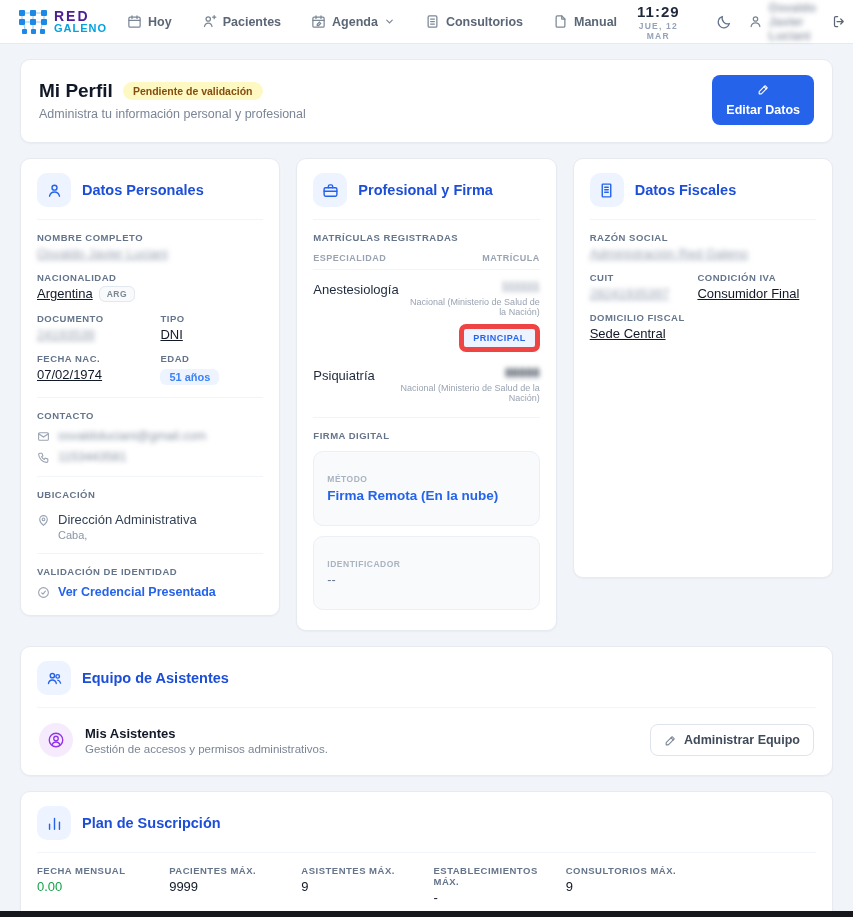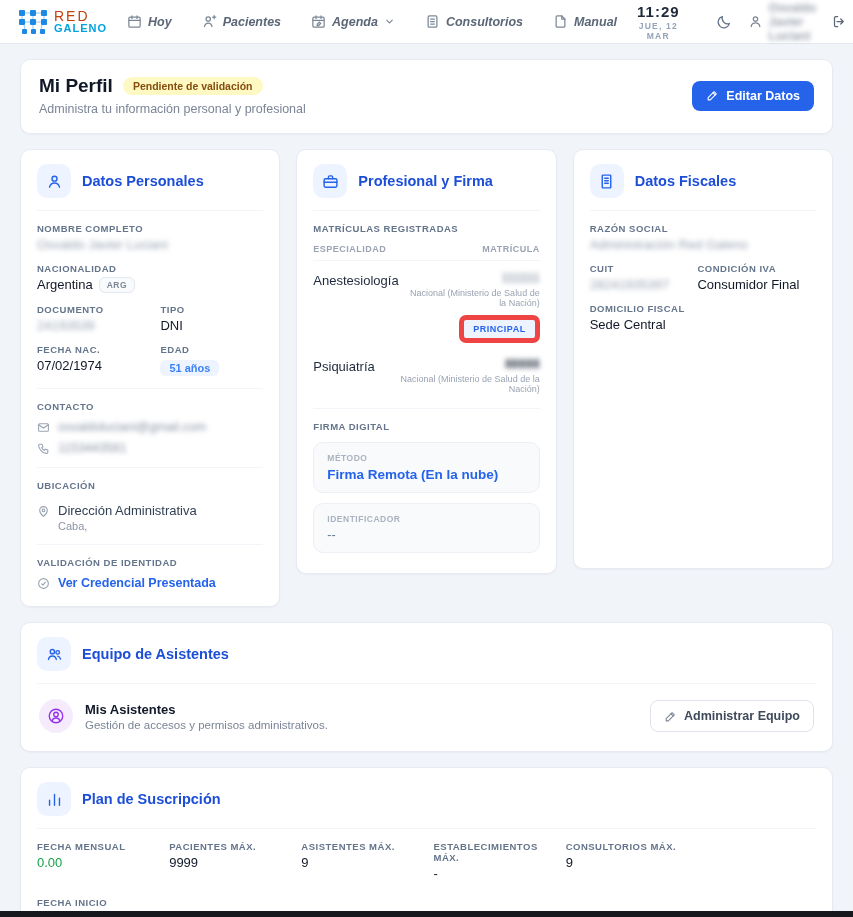--- a/index.html
+++ b/index.html
@@ -12,23 +12,23 @@
   svg { display:block; }
 
   
   .navbar {
     height:44px; background:#ffffff; border-bottom:1px solid #e5e9f0;
     display:flex; align-items:center; padding:0 18px; gap:0;
   }
   .logo { display:flex; align-items:center; gap:6px; margin-right:20px; }
   .logo-grid { width:30px; height:26px; }
   .logo-text { line-height:1; }
-  .logo-top { font-size:14px; font-weight:400; color:#c2410c; letter-spacing:2px; }
+  .logo-top { font-size:14px; font-weight:700; color:#4c1d95; letter-spacing:2px; }
   .logo-bottom { font-size:11px; font-weight:800; color:#00a3e0; letter-spacing:1px; }
-  .nav-items { display:flex; align-items:center; gap:30px;font-style:italic; }
+  .nav-items { display:flex; align-items:center; gap:30px; }
   .nav-item { display:flex; align-items:center; gap:6px; color:#5b6776; font-size:12.5px; font-weight:600; cursor:pointer; }
   .nav-item .ni { color:#7c8796; }
   .clock { margin-left:20px; text-align:center; }
   .clock-time { font-size:15px; font-weight:800; color:#1e293b; letter-spacing:1px; }
   .clock-date { font-size:8.5px; font-weight:700; color:#94a3b8; letter-spacing:1.2px; margin-top:1px; }
   .vdiv { width:1px; height:30px; background:#e5e9f0; margin:0 18px; }
   .nav-right { display:flex; align-items:center; gap:16px; margin-left:auto; }
   .blurred { filter:blur(2.5px); user-select:none; }
   .user-chip { display:flex; align-items:center; gap:6px; }
   .user-name { font-size:12px; color:#9ca3af; font-weight:600; }
@@ -43,38 +43,38 @@
 
   
   .page-head { display:flex; align-items:center; justify-content:space-between; padding:15px 18px 17px; }
   .ph-titlerow { display:flex; align-items:center; gap:10px; }
   .ph-title { font-size:19px; font-weight:800; color:#101828; }
   .ph-badge { background:#fef9c3; color:#854d0e; font-size:10.5px; font-weight:600; padding:3px 10px; border-radius:10px; }
   .ph-sub { font-size:12.5px; color:#7b8596; margin-top:5px; }
   .btn-primary {
     display:flex; align-items:center; gap:7px; background:#2563eb; color:#fff;
     border:none; border-radius:8px; padding:8px 14px; font-size:12.5px; font-weight:700;
-    font-family:inherit; cursor:pointer;
+    font-family:inherit; cursor:pointer;flex-direction:column;
   }
   .btn-outline {
     display:flex; align-items:center; gap:7px; background:#fff; color:#3f4a5a;
     border:1px solid #dfe4ec; border-radius:8px; padding:8px 13px; font-size:12.5px; font-weight:600;
     font-family:inherit; cursor:pointer;
   }
 
   
   .cards3 { display:grid; grid-template-columns:repeat(3,1fr); gap:16px; align-items:start; }
   .card-pad { padding:14px 16px 16px; }
   .card-head { display:flex; align-items:center; gap:11px; padding-bottom:12px; }
   .chip { width:34px; height:34px; border-radius:10px; background:#eef4ff; color:#2563eb; display:flex; align-items:center; justify-content:center; }
   .chip.purple { background:#f5ebfd; color:#9333ea; border-radius:50%; }
   .card-title { font-size:14.5px; font-weight:800; color:#1d4ed8; }
   .hline { height:1px; background:#f1f4f8; margin-bottom:12px; }
   .lbl { font-size:9.5px; font-weight:700; letter-spacing:.5px; color:#64748b; margin-bottom:3px; }
-  .val { font-size:13px; color:#1e293b; }
+  .val { font-size:13px; color:#1e293b;text-decoration:underline; }
   .val.dark { color:#111827; }
   .grp { margin-bottom:11px; }
   .two-col { display:grid; grid-template-columns:1.2fr 1fr; margin-bottom:11px; }
   .minibadge { display:inline-block; background:#f8fafc; border:1px solid #e2e8f0; color:#7c8796; font-size:8.5px; font-weight:700; padding:2px 7px; border-radius:6px; vertical-align:1px; margin-left:6px; letter-spacing:.5px; }
   .agebadge { display:inline-block; background:#eef4ff; color:#3b82f6; font-size:11px; font-weight:600; padding:2px 9px; border-radius:6px; }
   .sec-div { height:1px; background:#f1f4f8; margin:12px 0; }
   .icon-row { display:flex; align-items:center; gap:8px; margin-bottom:7px; color:#9aa3b2; }
   .icon-row .txt { font-size:12.5px; color:#8b95a5; }
   .loc-row { display:flex; align-items:flex-start; gap:8px; color:#9aa3b2;margin-top:12px; }
   .loc-name { font-size:13px; color:#334155; }
@@ -84,21 +84,21 @@
 
   
   .mat-cols { display:flex; justify-content:space-between; font-size:9px; font-weight:700; letter-spacing:.5px; color:#9aa3b2; padding-bottom:6px; border-bottom:1px solid #f1f4f8; margin-bottom:10px; }
   .mat-row { display:flex; justify-content:space-between; gap:8px; margin-bottom:14px; }
   .mat-spec { font-size:13px; color:#1e293b; white-space:nowrap; padding-top:2px; }
   .mat-right { flex:1; text-align:right; }
   .mat-num { font-size:12.5px; font-weight:700; color:#9aa3b2; }
   .mat-num.dark { color:#374151; }
   .mat-issuer { font-size:9px; color:#9aa3b2; margin-top:3px; }
   .principal { display:inline-block; background:#eef4ff; border:5px solid #ef4444; color:#2563eb; font-size:9px; font-weight:800; letter-spacing:.5px; padding:4px 9px; border-radius:7px; margin-top:7px; }
-  .sig-box { background:#f8fafc; border:1px solid #eceff4; border-radius:10px; padding:10px 13px; margin-bottom:10px; }
+  .sig-box { background:#f8fafc; border:1px solid #eceff4; border-radius:10px; padding:22px 13px; margin-bottom:10px; }
   .sig-lbl { font-size:8.5px; font-weight:700; letter-spacing:.5px; color:#aab3c0; margin-bottom:4px; }
   .sig-val { font-size:13.5px; font-weight:800; color:#2563eb; }
   .sig-val2 { font-size:12.5px; color:#64748b; }
 
   
   .team-row { display:flex; align-items:center; justify-content:space-between; padding:3px 2px 2px; }
   .team-left { display:flex; align-items:center; gap:12px; }
   .team-title { font-size:13px; font-weight:800; color:#111827; }
   .team-sub { font-size:11.5px; color:#7b8596; margin-top:2px; }
 

